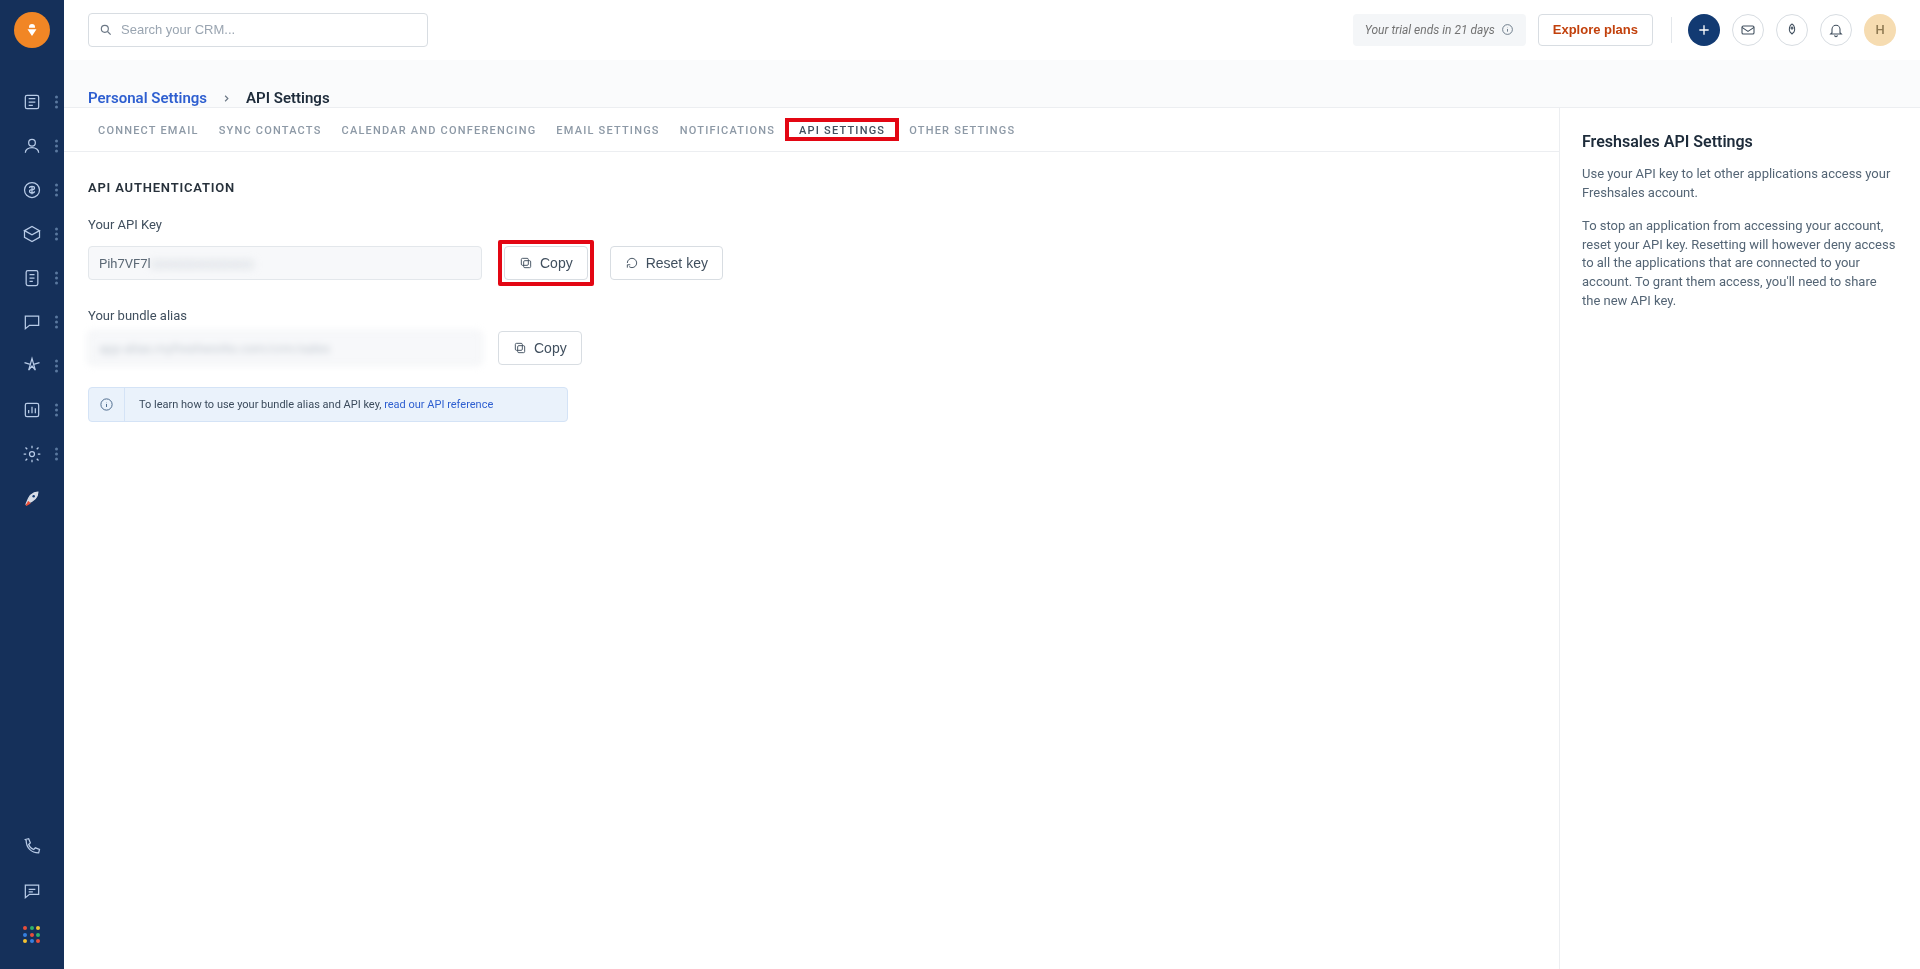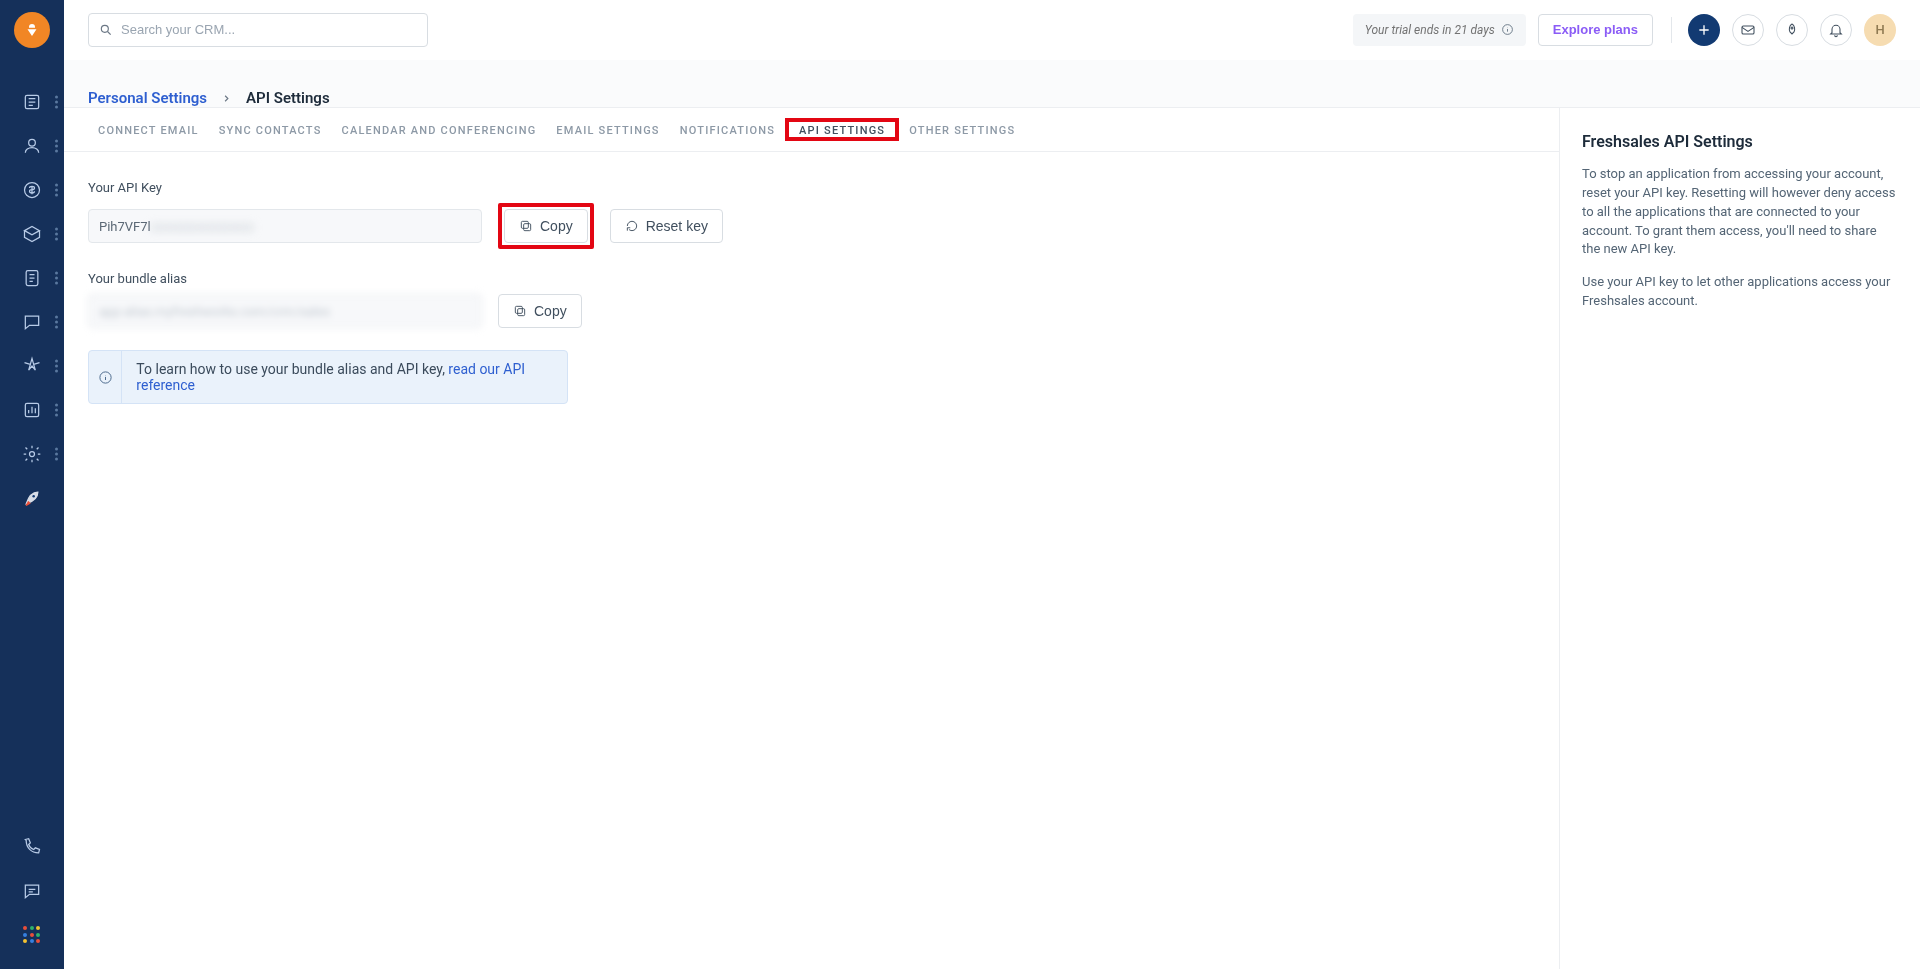--- a/index.html
+++ b/index.html
@@ -55,21 +55,21 @@
   .search-box input::placeholder { color:#9aa5b1; }
   .topbar-spacer { flex:1; }
   .trial-box {
     height:32px; background:#f4f6f8; border-radius:4px; padding:0 12px;
     display:flex; align-items:center; font-size:12px; font-style:italic; color:#737373;
     margin-right:12px;
   }
   .trial-box svg { width:13px; height:13px; stroke:#546575; fill:none; stroke-width:1.5; margin-left:6px;}
   .explore-btn {
     height:32px; border:1px solid #d8dde2; border-radius:4px; background:#fff;
-    padding:0 14px; font-size:13px; font-weight:600; color:#8b5cf6; cursor:pointer;
+    padding:0 14px; font-size:13px; font-weight:600; color:#c2410c; cursor:pointer;
     margin-right:18px;
   }
   .divider-v { width:1px; height:26px; background:#e3e7eb; margin-right:16px;}
   .icon-btn {
     width:32px; height:32px; border-radius:50%; display:flex; align-items:center; justify-content:center;
     cursor:pointer; margin-right:12px;
   }
   .icon-btn.bordered { border:1px solid #d8dde2; }
   .icon-btn.add { background:#123a72; }
   .icon-btn.add svg { stroke:#fff; }
@@ -131,21 +131,21 @@
 
   .info-banner {
     display:flex; align-items:center; background:#eaf2fb; border:1px solid #d4e3f6;
     border-radius:4px; padding:0; margin-top:6px; max-width:480px;
   }
   .info-banner .ib-icon {
     width:36px; display:flex; align-items:center; justify-content:center;
     border-right:1px solid #d4e3f6; align-self:stretch;
   }
   .info-banner .ib-icon svg { width:15px; height:15px; stroke:#4f6d8f; stroke-width:1.6; fill:none;}
-  .info-banner .ib-text { padding:10px 14px; font-size:14px; color:#3b4b5c;}
+  .info-banner .ib-text { padding:10px 14px; font-size:11px; color:#3b4b5c;}
   .info-banner .ib-text a { color:#2e5fd0; text-decoration:none; cursor:pointer;}
 
   
   .side-title { font-size:16px; font-weight:600; margin-bottom:14px; color:#1d2b3a;}
   .side-p { font-size:13px; color:#546575; line-height:1.45; margin-bottom:14px;}
 </style>
 </head>
 <body>
 
 <nav class="left-nav">
@@ -351,20 +351,21 @@
           <span class="tab">CONNECT EMAIL</span>
           <span class="tab">SYNC CONTACTS</span>
           <span class="tab">CALENDAR AND CONFERENCING</span>
           <span class="tab">EMAIL SETTINGS</span>
           <span class="tab">NOTIFICATIONS</span>
           <span class="tab-highlight"><span class="tab active">API SETTINGS</span></span>
           <span class="tab">OTHER SETTINGS</span>
         </div>
 
       <div class="settings-body">
+        <div class="section-title">API AUTHENTICATION</div>
 
         <div class="field-label">Your API Key</div>
         <div class="field-row">
           <div class="field-input">
             <span>Pih7VF7l</span>
               <span style="filter:blur(4px);color:#c0c7cf;">xxxxxxxxxxxxxxxx</span>
           </div>
           <span class="btn-highlight-wrap">
             <button class="btn">
               <svg viewBox="0 0 24 24">
@@ -404,17 +405,17 @@
           </div>
           <div class="ib-text">
             <span>To learn how to use your bundle alias and API key, </span><a>read our API reference</a>
           </div>
         </div>
       </div>
     </div>
 
     <aside class="content-side">
       <div class="side-title">Freshsales API Settings</div>
+      <p class="side-p">Use your API key to let other applications access your Freshsales account.</p>
       <p class="side-p">To stop an application from accessing your account, reset your API key. Resetting will however deny access to all the applications that are connected to your account. To grant them access, you'll need to share the new API key.</p>
-      <p class="side-p">Use your API key to let other applications access your Freshsales account.</p>
     </aside>
   </div>
 </div>
 
 </body></html>

